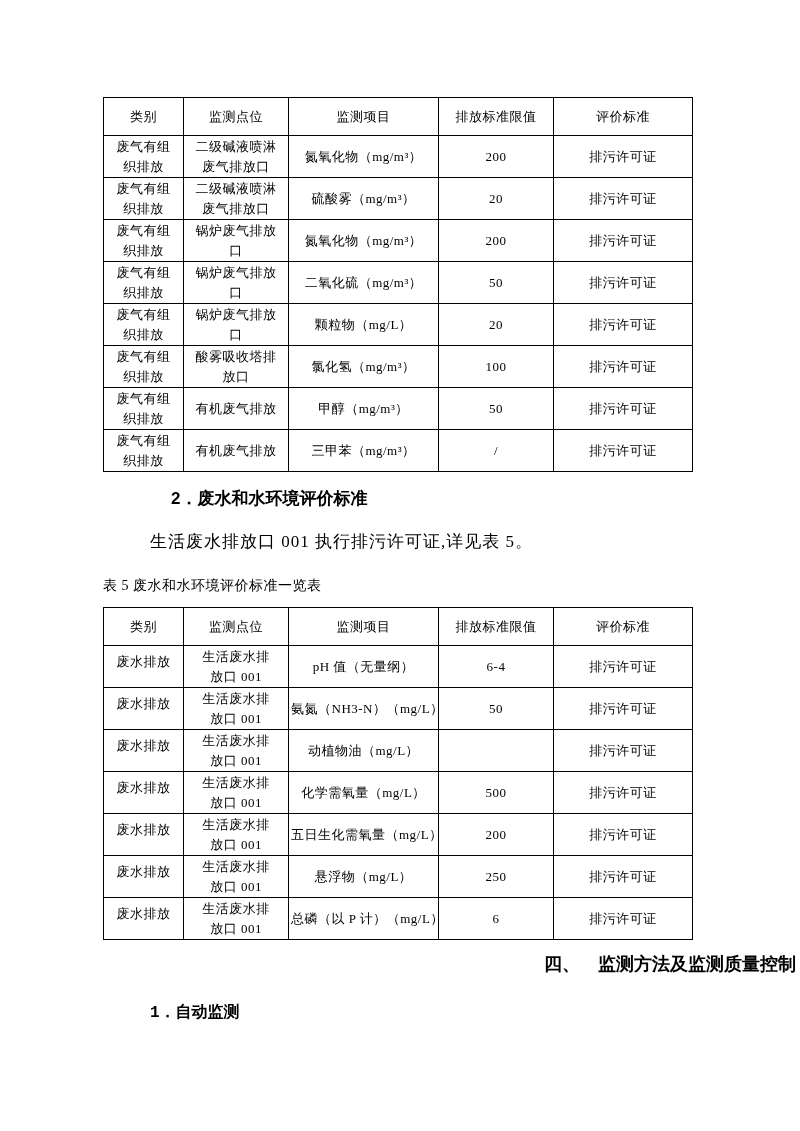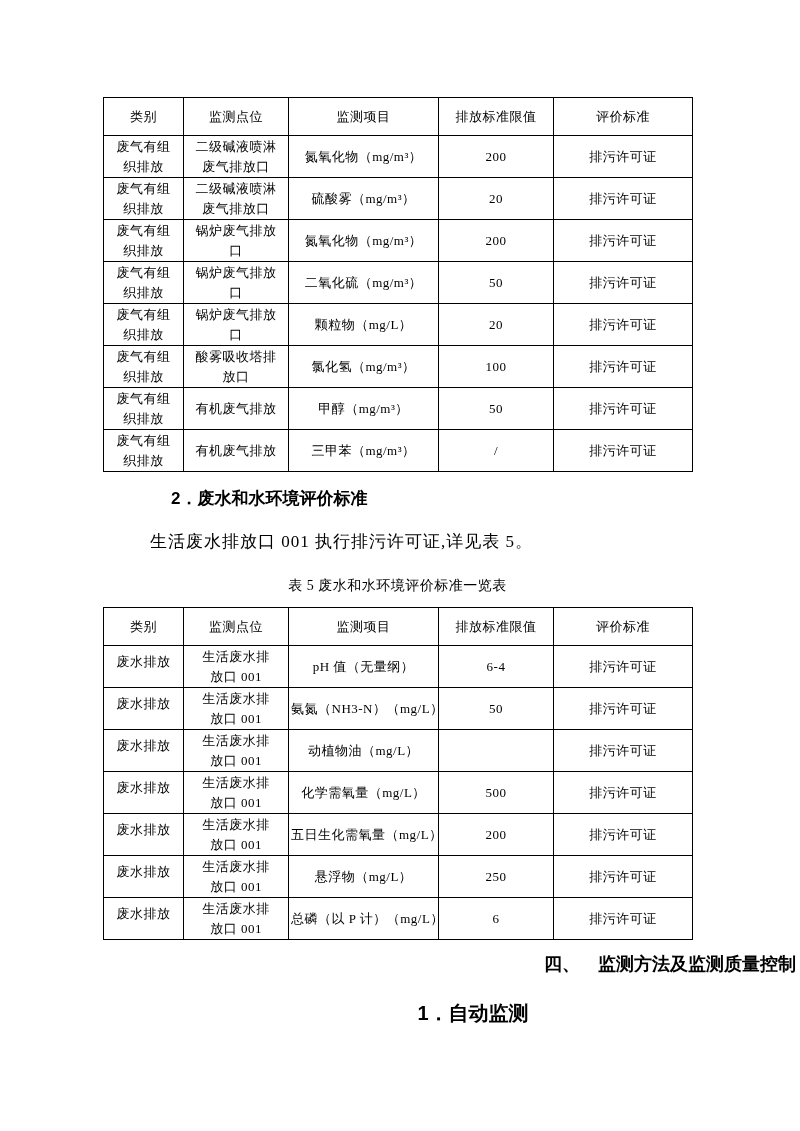--- a/index.html
+++ b/index.html
@@ -59,38 +59,36 @@
     font-size: 17px;
     line-height: 23px;
     letter-spacing: 1px;
     margin: 20px 0 0 47px;
   }
   .caption {
     font-size: 14px;
     line-height: 18px;
     letter-spacing: 0.5px;
     width: 589px;
-    text-align: center;
     margin: 24px 0 12px 0;
   }
   .h-main {
     font-family: "Liberation Sans", "DejaVu Sans", sans-serif;
     font-weight: bold;
     font-size: 18px;
     line-height: 24px;
     margin: 12px 0 0 43px;
     text-align: right;
   }
   .h-sub2 {
-    font-family: Liberation Sans, sans-serif;
+    font-family: Liberation Mono, monospace;
     font-weight: bold;
-    font-size: 20px;
+    font-size: 16px;
     line-height: 21px;
     margin: 27px 0 0 47px;
-    text-align: center;
   }
 </style>
 </head>
 <body>
 
 <div class="page">
 
   <table class="doc-table t1">
       <colgroup>
         <col style="width: 80px;">

